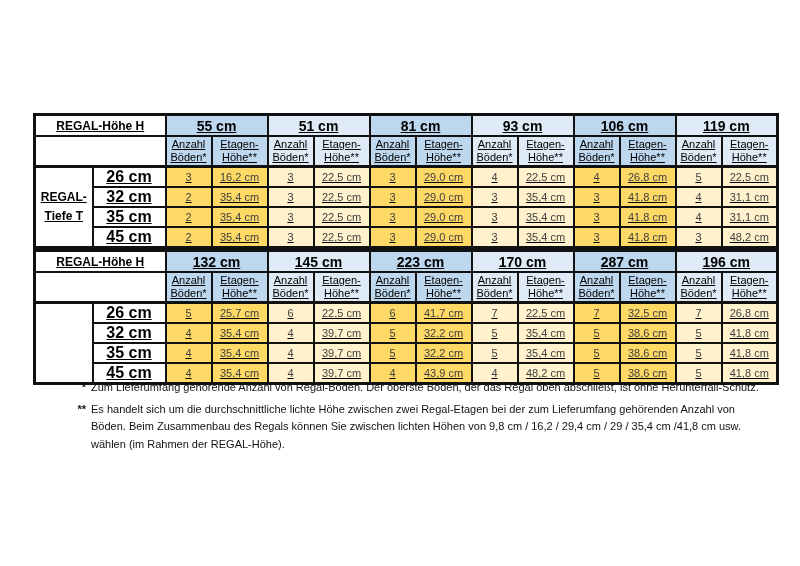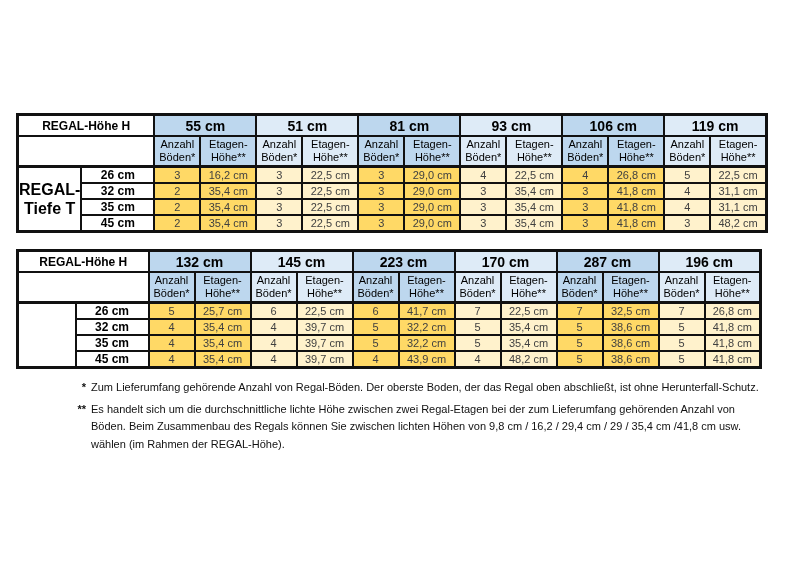--- a/index.html
+++ b/index.html
@@ -4,22 +4,23 @@
 <style>
   html,body{margin:0;padding:0;}
   body{
     width:800px;height:566px;background:#ffffff;position:relative;
     font-family:"Liberation Sans", sans-serif;color:#000;
     overflow:hidden;
   }
   .page{position:absolute;inset:0;background:#ffffff;}
 
   table.spec{
-    position:absolute;left:16px;border-collapse:collapse;table-layout:fixed;
+    position:absolute;left:33px;border-collapse:collapse;table-layout:fixed;
     border:3px solid #111;
+    text-decoration:underline;
   }
   #spec-table-0{top:113px;}
   #spec-table-1{top:249px;}
 
   table.spec td{
     border:2px solid #111;
     text-align:center;vertical-align:middle;
     padding:0;overflow:hidden;
   }
   td.corner{
@@ -28,25 +29,25 @@
   }
   td.colhead{
     font-weight:bold;font-size:14px;height:19px;
   }
   td.blank{background:#fff;}
   td.subhead{
     font-size:11px;line-height:13px;height:28px;white-space:pre-line;
     padding:1px 0;
   }
   td.rowgroup{
-    font-weight:bold;font-size:16px;white-space:pre-line;line-height:19px;
+    font-weight:bold;font-size:12px;white-space:pre-line;line-height:19px;
     background:#fff;
   }
   td.rowhead{
-    font-weight:bold;font-size:12px;text-align:left;padding:0 0 0 9px;height:14px;
+    font-weight:bold;font-size:16px;text-align:left;padding:0 0 0 9px;height:14px;
     background:#fff;
   }
   td.datacell{
     font-size:11px;color:#404040;height:14px;
   }
   tr.subrow td{border-bottom-width:3px;}
 
   .blue-strong{background:var(--header_strong_blue);}
   .blue-soft{background:var(--header_soft_blue);}
   .gold{background:var(--cell_strong_gold);}

